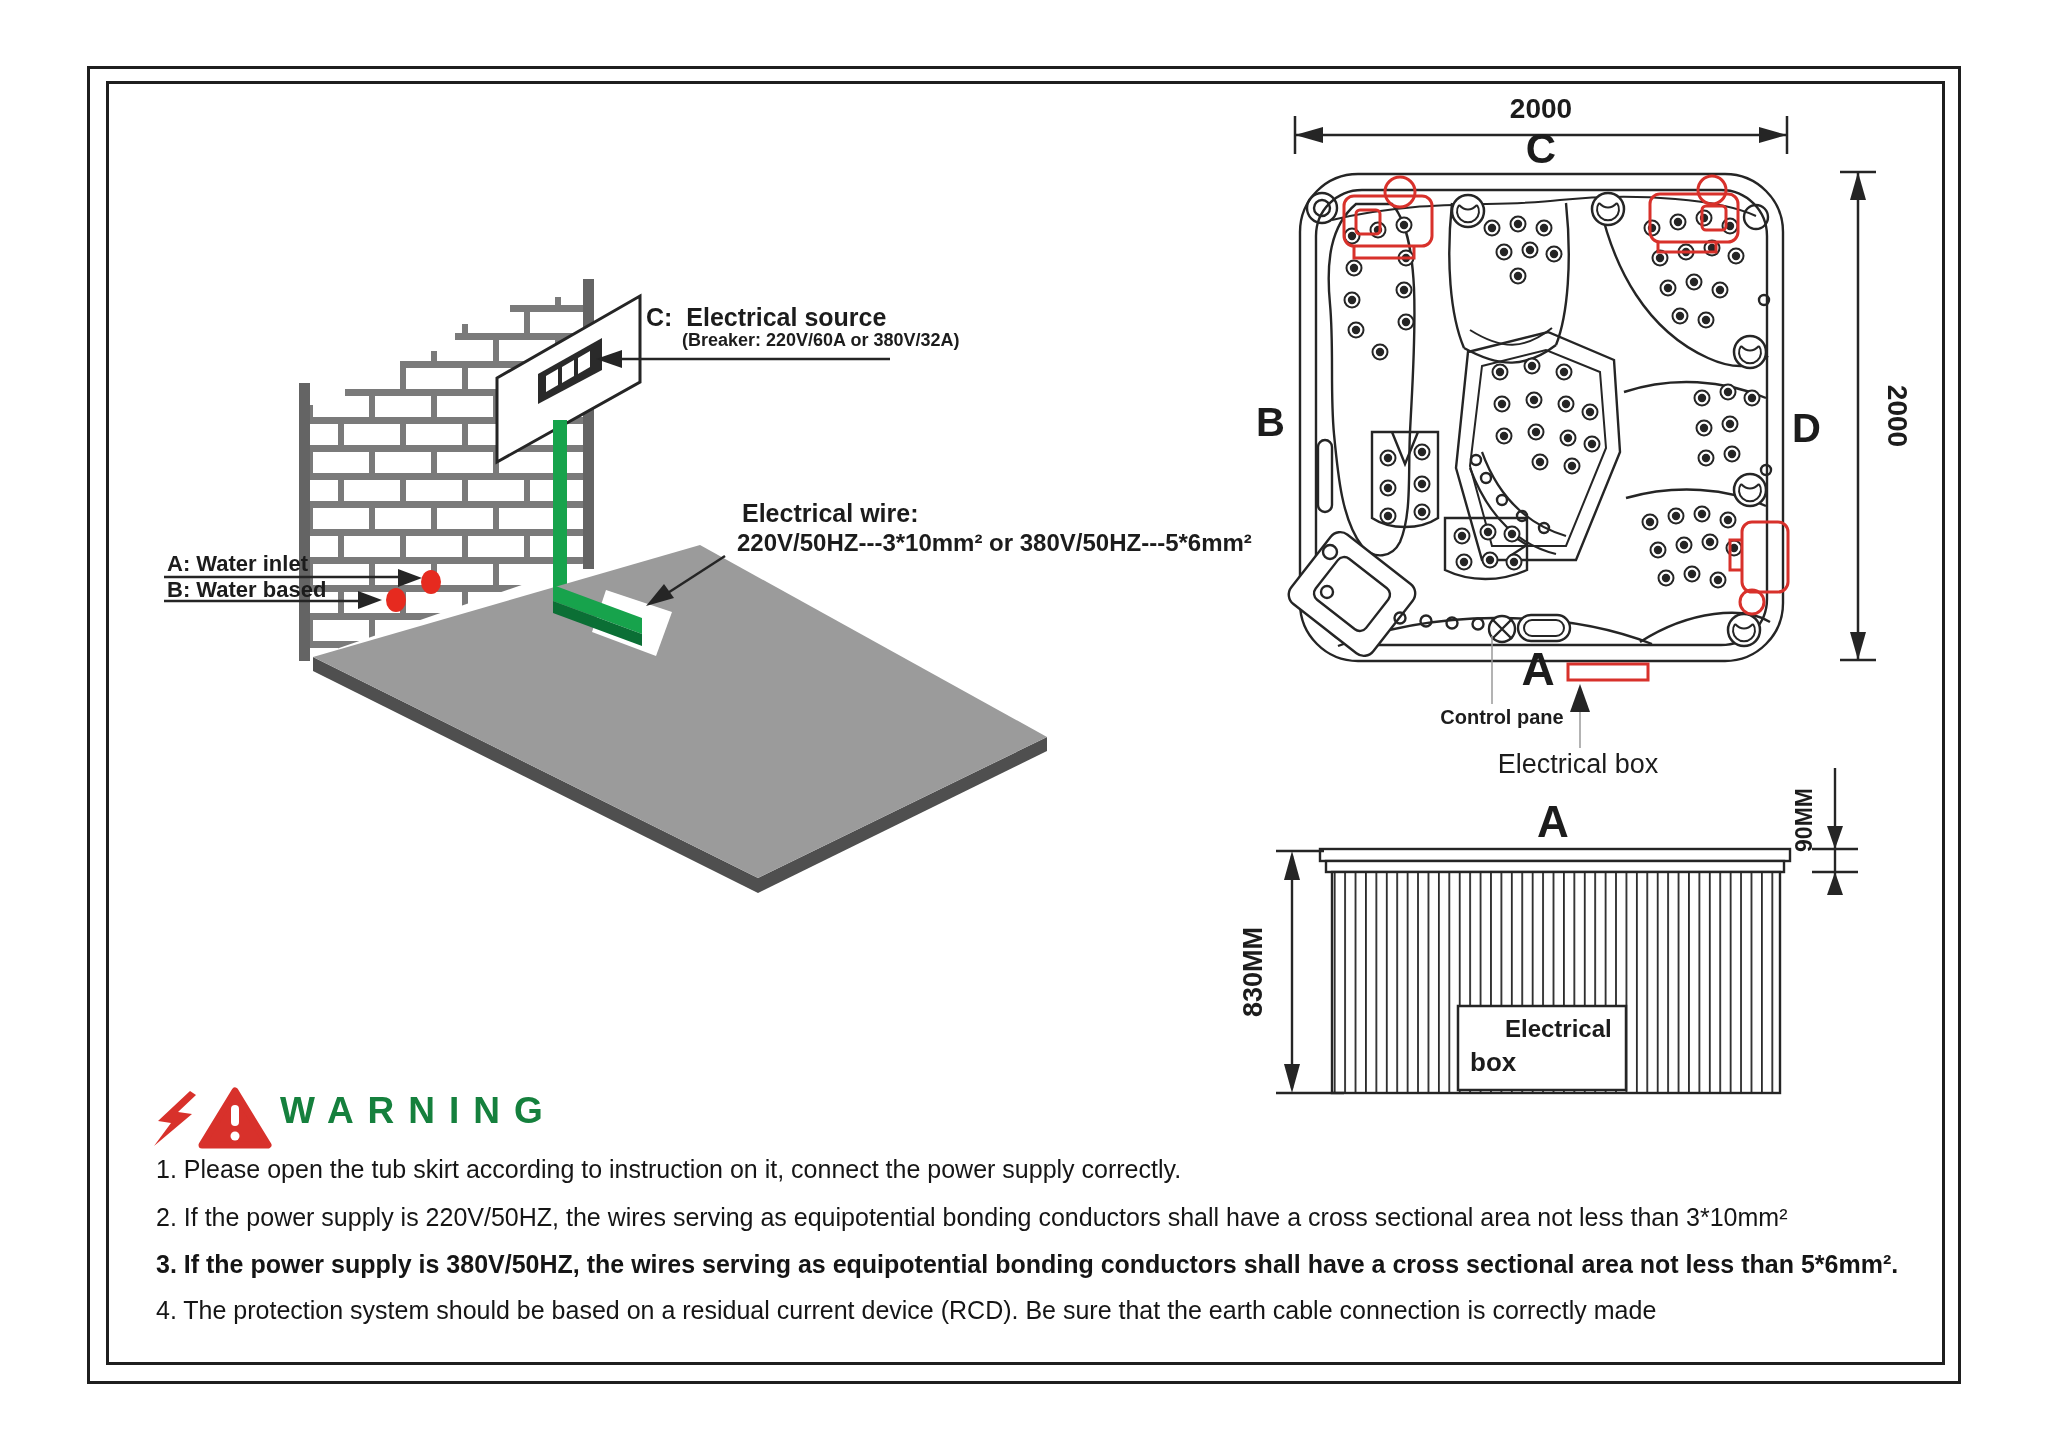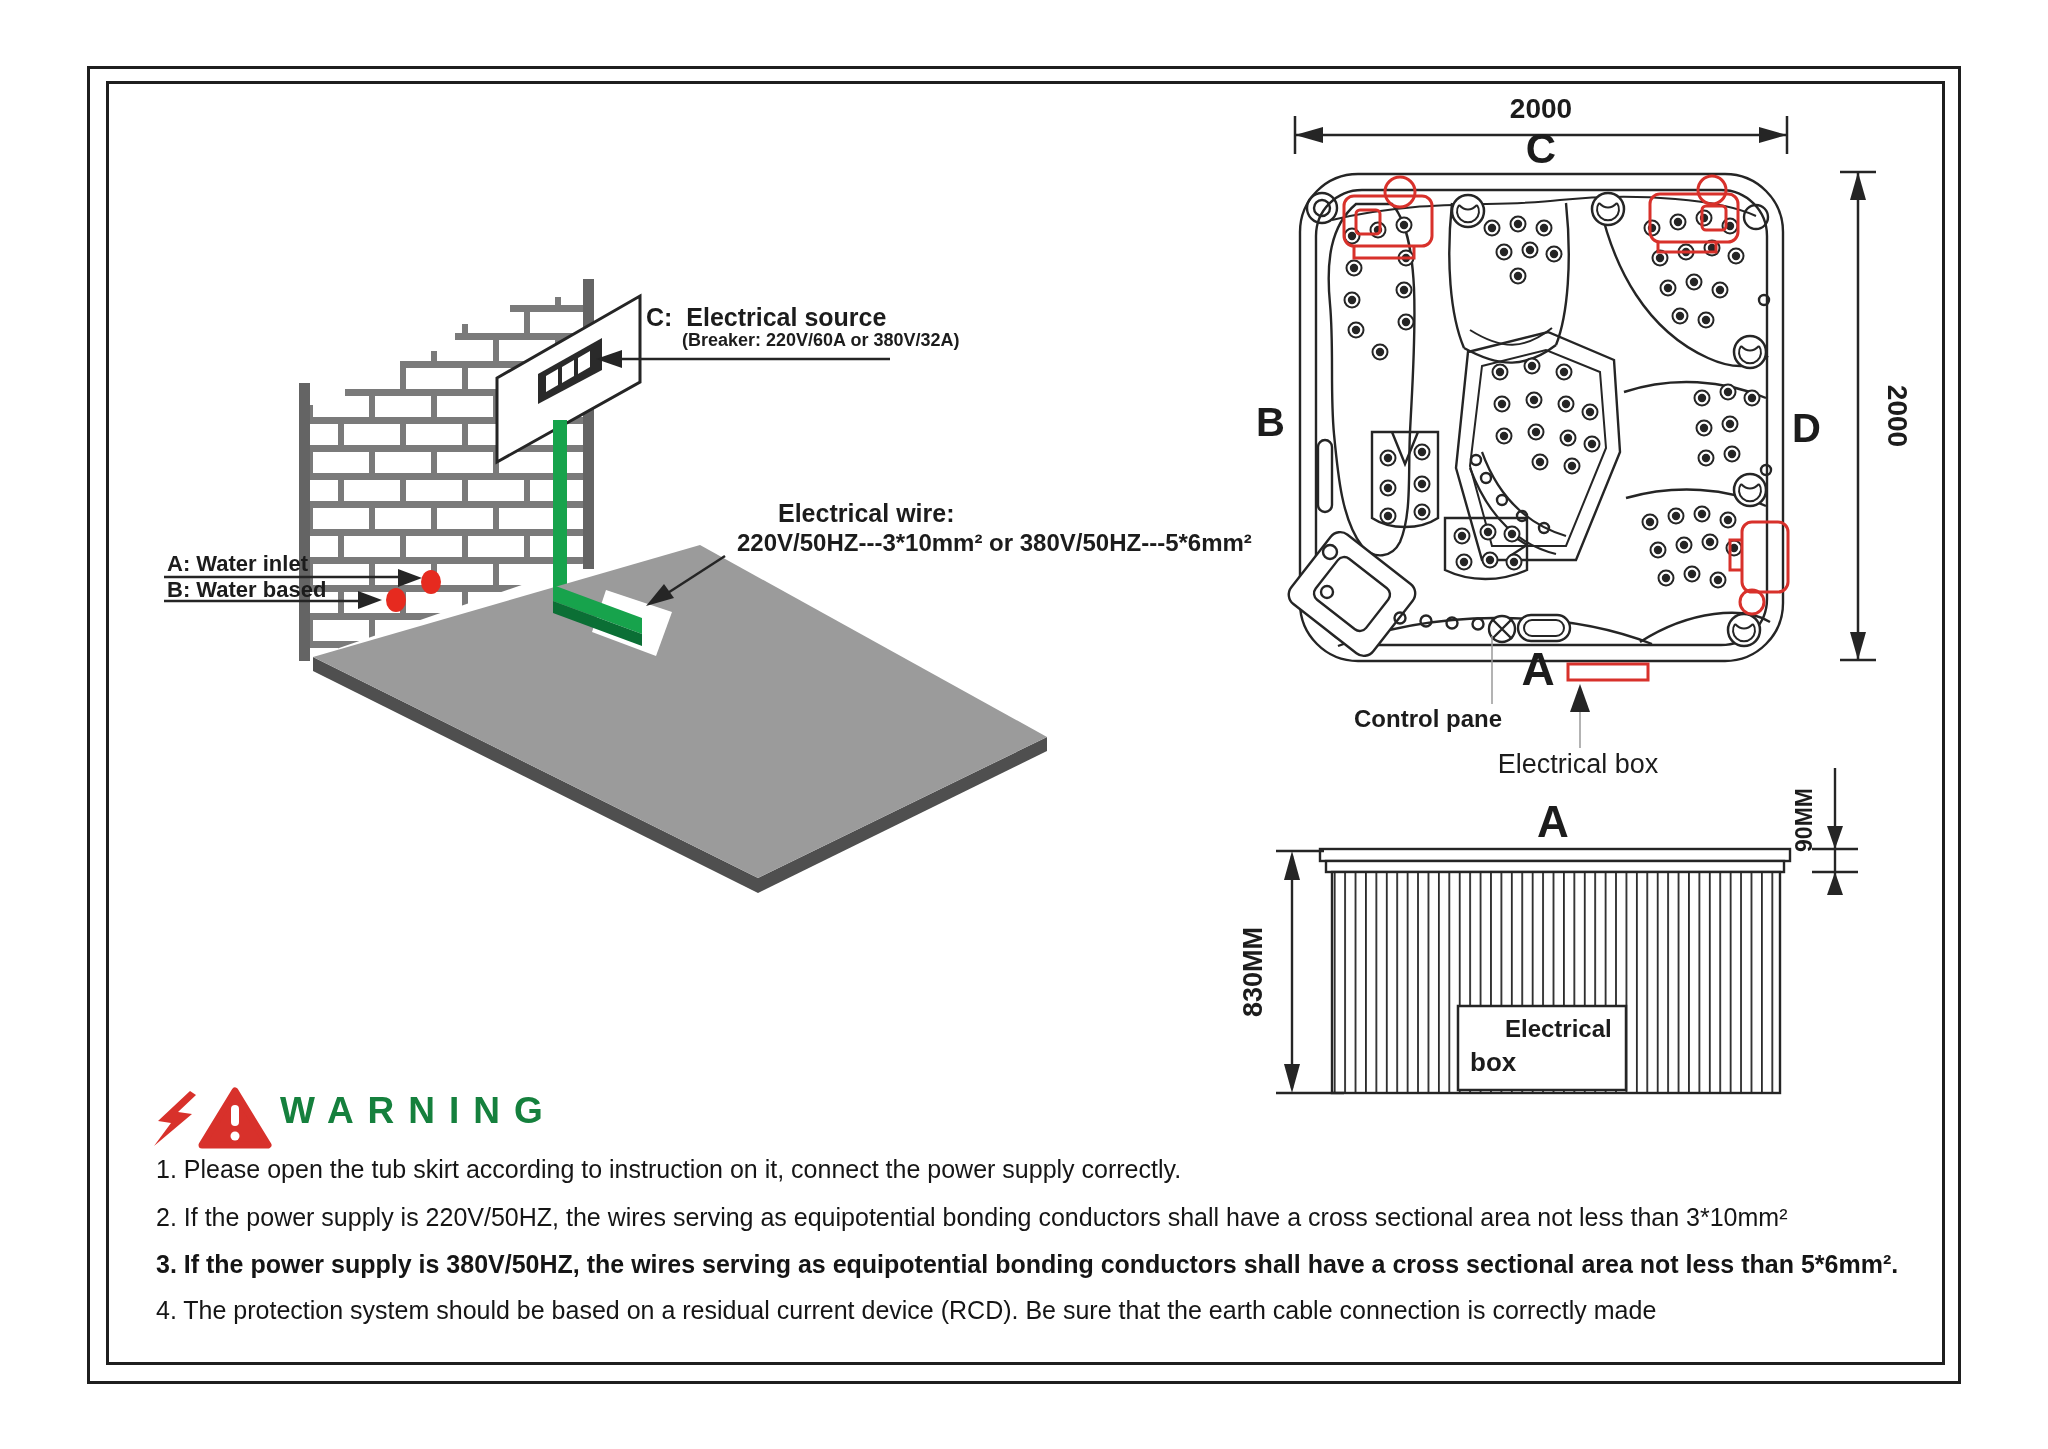--- a/index.html
+++ b/index.html
@@ -327,31 +327,31 @@
   <g>
     <path d="M190,1091 L158,1121 L171,1123 L154,1146 L192,1114 L178,1112 L196,1095 Z" fill="#d8312b"></path>
     <path d="M235,1091 L268,1145 L202,1145 Z" fill="#d8312b" stroke="#d8312b" stroke-width="7" stroke-linejoin="round"></path>
     <rect x="231" y="1105" width="8" height="21" rx="4" fill="#ffffff"></rect>
     <circle cx="235" cy="1136" r="4.5" fill="#ffffff"></circle>
   </g>
 </svg>
 
 <div class="lbl" style="left:646px;top:304px;font-size:25px;">C:  Electrical source</div>
 <div class="lbl" style="left:640px;top:331px;font-size:18px;margin-left:42px;">(Breaker: 220V/60A or 380V/32A)</div>
-<div class="lbl" style="left:742px;top:500px;font-size:25px;margin-left:36px;">Electrical wire:</div>
+<div class="lbl" style="left:742px;top:500px;font-size:25px;">Electrical wire:</div>
 <div class="lbl" style="left:737px;top:530px;font-size:24px;">220V/50HZ---3*10mm² or 380V/50HZ---5*6mm²</div>
 <div class="lbl" style="left:167px;top:552px;font-size:22px;">A: Water inlet</div>
 <div class="lbl" style="left:167px;top:578px;font-size:22px;">B: Water based</div>
 
 <div class="lbl center" style="left:1466px;top:94px;width:150px;font-size:28px;">2000</div>
 <div class="lbl center" style="left:1491px;top:126px;width:100px;font-size:42px;">C</div>
 <div class="lbl" style="left:1256px;top:400px;font-size:40px;">B</div>
 <div class="lbl" style="left:1792px;top:406px;font-size:40px;">D</div>
 <div class="lbl center" style="left:1508px;top:644px;width:60px;font-size:46px;">A</div>
-<div class="lbl center" style="left:1338px;top:706px;width:180px;font-size:24px;">Control pane</div>
+<div class="lbl center" style="left:1412px;top:706px;width:180px;font-size:20px;">Control pane</div>
 <div class="lbl reg center" style="left:1478px;top:750px;width:200px;font-size:27px;">Electrical box</div>
 
 <div class="lbl center" style="left:1523px;top:798px;width:60px;font-size:44px;">A</div>
 <div class="lbl" style="left:1505px;top:1016px;font-size:24px;">Electrical</div>
 <div class="lbl" style="left:1470px;top:1048px;font-size:26px;">box</div>
 
 <div id="warning-title">WARNING</div>
 <div class="warn-item" style="top:1155px;">1. Please open the tub skirt according to instruction on it, connect the power supply correctly.</div>
 <div class="warn-item" style="top:1203px;">2. If the power supply is 220V/50HZ, the wires serving as equipotential bonding conductors shall have a cross sectional area not less than 3*10mm²</div>
 <div class="warn-item" style="top:1250px;font-weight:bold;">3. If the power supply is 380V/50HZ, the wires serving as equipotential bonding conductors shall have a cross sectional area not less than 5*6mm².</div>

